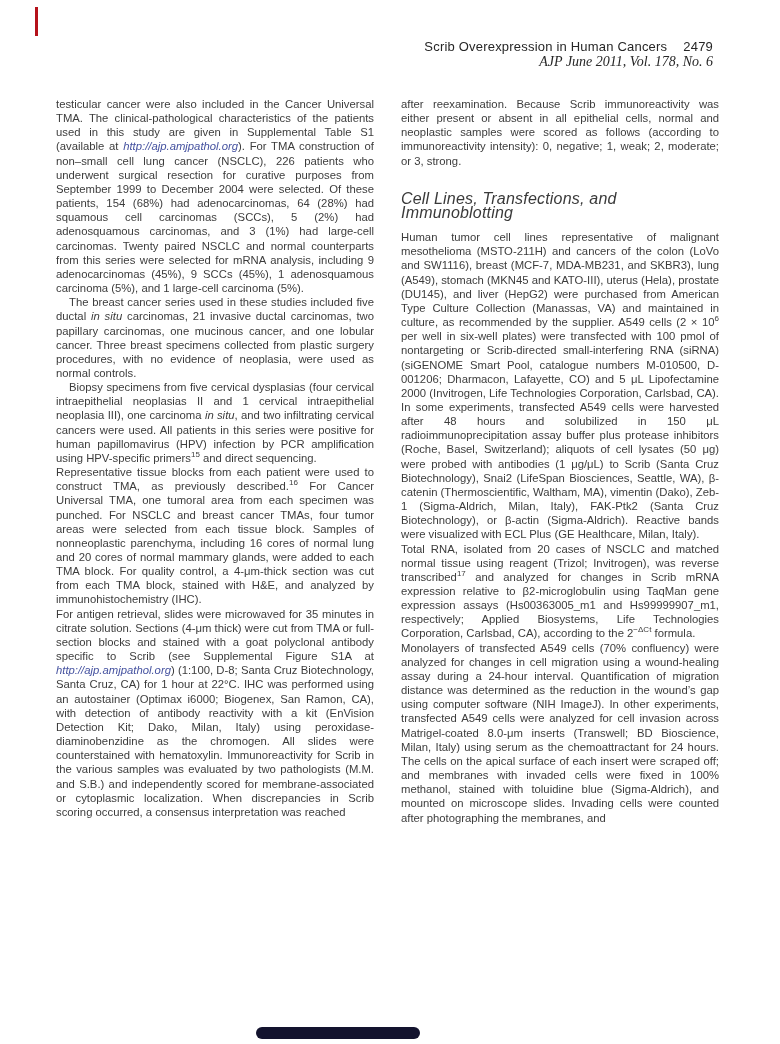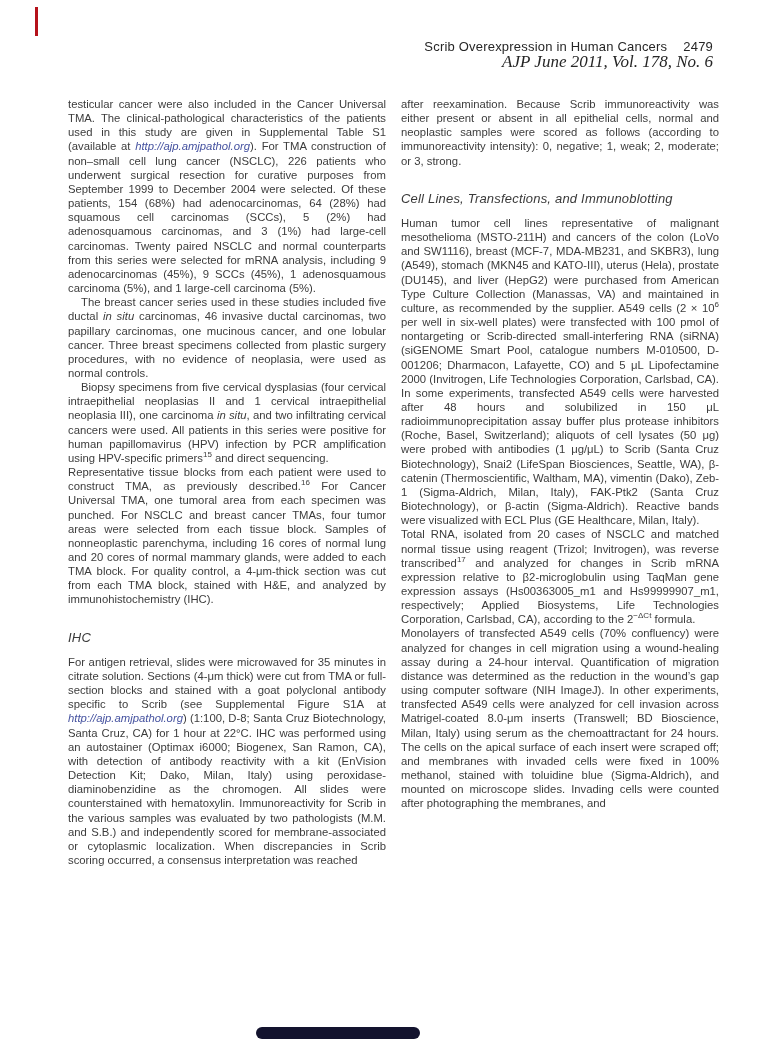--- a/index.html
+++ b/index.html
@@ -18,56 +18,55 @@
     position:absolute;left:256px;top:1027px;width:164px;height:12px;
     border-radius:6px;background:#13132e;
   }
   .page-header{
     position:absolute;top:40px;right:67px;text-align:right;line-height:13.5px;
   }
   .running-line{font-size:13px;color:#262626;letter-spacing:.2px;}
   .page-number{margin-left:16px;}
   .journal-line{
     font-family:"Liberation Serif","DejaVu Serif",serif;
-    font-style:italic;font-size:17px;color:#262626;margin-top:1px;
+    font-style:italic;font-size:14px;color:#262626;margin-top:1px;
   }
   .column{
     position:absolute;top:97px;width:318px;height:940px;overflow:hidden;
     font-size:11.3px;line-height:14.15px;text-align:justify;
     text-justify:inter-word;
   }
-  #col-left{left:68px;}
+  #col-left{left:56px;}
   #col-right{left:401px;}
   p.paragraph{margin:0;}
   p.paragraph.indent{text-indent:13px;}
   h2.heading{
-    font-size:13px;font-weight:normal;font-style:italic;
+    font-size:16px;font-weight:normal;font-style:italic;
     margin:24px 0 10px 0;color:#3a3a3a;text-align:left;letter-spacing:.2px;
   }
   sup{font-size:8px;line-height:0;vertical-align:super;}
   a.jlink{font-style:italic;color:#44519f;text-decoration:none;cursor:pointer;}
 </style>
 </head>
 <body>
 
 <div class="margin-mark"></div>
 
 <div class="page-header">
   <div class="running-line">
     <span>Scrib Overexpression in Human Cancers</span><span class="page-number">2479</span>
   </div>
   <div class="journal-line">AJP June 2011, Vol. 178, No. 6</div>
 </div>
 
 <div class="column" id="col-left">
     <p class="paragraph"><span>testicular cancer were also included in the Cancer Universal TMA. The clinical-pathological characteristics of the patients used in this study are given in Supplemental Table S1 (available at </span><a class="jlink">http://ajp.amjpathol.org</a><span>). For TMA construction of non–small cell lung cancer (NSCLC), 226 patients who underwent surgical resection for curative purposes from September 1999 to December 2004 were selected. Of these patients, 154 (68%) had adenocarcinomas, 64 (28%) had squamous cell carcinomas (SCCs), 5 (2%) had adenosquamous carcinomas, and 3 (1%) had large-cell carcinomas. Twenty paired NSCLC and normal counterparts from this series were selected for mRNA analysis, including 9 adenocarcinomas (45%), 9 SCCs (45%), 1 adenosquamous carcinoma (5%), and 1 large-cell carcinoma (5%).</span></p>
-    <p class="paragraph indent"><span>The breast cancer series used in these studies included five ductal </span><i>in situ</i><span> carcinomas, 46 invasive ductal carcinomas, two papillary carcinomas, one mucinous cancer, and one lobular cancer. Three breast specimens collected from plastic surgery procedures, with no evidence of neoplasia, were used as normal controls.</span></p>
+    <p class="paragraph indent"><span>The breast cancer series used in these studies included five ductal </span><i>in situ</i><span> carcinomas, 21 invasive ductal carcinomas, two papillary carcinomas, one mucinous cancer, and one lobular cancer. Three breast specimens collected from plastic surgery procedures, with no evidence of neoplasia, were used as normal controls.</span></p>
     <p class="paragraph indent"><span>Biopsy specimens from five cervical dysplasias (four cervical intraepithelial neoplasias II and 1 cervical intraepithelial neoplasia III), one carcinoma </span><i>in situ</i><span>, and two infiltrating cervical cancers were used. All patients in this series were positive for human papillomavirus (HPV) infection by PCR amplification using HPV-specific primers</span><sup>15</sup><span> and direct sequencing.</span></p>
     <p class="paragraph"><span>Representative tissue blocks from each patient were used to construct TMA, as previously described.</span><sup>16</sup><span> For Cancer Universal TMA, one tumoral area from each specimen was punched. For NSCLC and breast cancer TMAs, four tumor areas were selected from each tissue block. Samples of nonneoplastic parenchyma, including 16 cores of normal lung and 20 cores of normal mammary glands, were added to each TMA block. For quality control, a 4-μm-thick section was cut from each TMA block, stained with H&amp;E, and analyzed by immunohistochemistry (IHC).</span></p>
-    <h2 class="heading"><span>IHC</span></h2>
     <p class="paragraph"><span>For antigen retrieval, slides were microwaved for 35 minutes in citrate solution. Sections (4-μm thick) were cut from TMA or full-section blocks and stained with a goat polyclonal antibody specific to Scrib (see Supplemental Figure S1A at </span><a class="jlink">http://ajp.amjpathol.org</a><span>) (1:100, D-8; Santa Cruz Biotechnology, Santa Cruz, CA) for 1 hour at 22°C. IHC was performed using an autostainer (Optimax i6000; Biogenex, San Ramon, CA), with detection of antibody reactivity with a kit (EnVision Detection Kit; Dako, Milan, Italy) using peroxidase-diaminobenzidine as the chromogen. All slides were counterstained with hematoxylin. Immunoreactivity for Scrib in the various samples was evaluated by two pathologists (M.M. and S.B.) and independently scored for membrane-associated or cytoplasmic localization. When discrepancies in Scrib scoring occurred, a consensus interpretation was reached</span></p>
   </div>
 <div class="column" id="col-right">
     <p class="paragraph"><span>after reexamination. Because Scrib immunoreactivity was either present or absent in all epithelial cells, normal and neoplastic samples were scored as follows (according to immunoreactivity intensity): 0, negative; 1, weak; 2, moderate; or 3, strong.</span></p>
     <h2 class="heading"><span>Cell Lines, Transfections, and Immunoblotting</span></h2>
     <p class="paragraph"><span>Human tumor cell lines representative of malignant mesothelioma (MSTO-211H) and cancers of the colon (LoVo and SW1116), breast (MCF-7, MDA-MB231, and SKBR3), lung (A549), stomach (MKN45 and KATO-III), uterus (Hela), prostate (DU145), and liver (HepG2) were purchased from American Type Culture Collection (Manassas, VA) and maintained in culture, as recommended by the supplier. A549 cells (2 × 10</span><sup>6</sup><span> per well in six-well plates) were transfected with 100 pmol of nontargeting or Scrib-directed small-interfering RNA (siRNA) (siGENOME Smart Pool, catalogue numbers M-010500, D-001206; Dharmacon, Lafayette, CO) and 5 μL Lipofectamine 2000 (Invitrogen, Life Technologies Corporation, Carlsbad, CA). In some experiments, transfected A549 cells were harvested after 48 hours and solubilized in 150 μL radioimmunoprecipitation assay buffer plus protease inhibitors (Roche, Basel, Switzerland); aliquots of cell lysates (50 μg) were probed with antibodies (1 μg/μL) to Scrib (Santa Cruz Biotechnology), Snai2 (LifeSpan Biosciences, Seattle, WA), β-catenin (Thermoscientific, Waltham, MA), vimentin (Dako), Zeb-1 (Sigma-Aldrich, Milan, Italy), FAK-Ptk2 (Santa Cruz Biotechnology), or β-actin (Sigma-Aldrich). Reactive bands were visualized with ECL Plus (GE Healthcare, Milan, Italy).</span></p>
     <p class="paragraph"><span>Total RNA, isolated from 20 cases of NSCLC and matched normal tissue using reagent (Trizol; Invitrogen), was reverse transcribed</span><sup>17</sup><span> and analyzed for changes in Scrib mRNA expression relative to β2-microglobulin using TaqMan gene expression assays (Hs00363005_m1 and Hs99999907_m1, respectively; Applied Biosystems, Life Technologies Corporation, Carlsbad, CA), according to the 2</span><sup>−ΔCt</sup><span> formula.</span></p>
     <p class="paragraph"><span>Monolayers of transfected A549 cells (70% confluency) were analyzed for changes in cell migration using a wound-healing assay during a 24-hour interval. Quantification of migration distance was determined as the reduction in the wound’s gap using computer software (NIH ImageJ). In other experiments, transfected A549 cells were analyzed for cell invasion across Matrigel-coated 8.0-μm inserts (Transwell; BD Bioscience, Milan, Italy) using serum as the chemoattractant for 24 hours. The cells on the apical surface of each insert were scraped off; and membranes with invaded cells were fixed in 100% methanol, stained with toluidine blue (Sigma-Aldrich), and mounted on microscope slides. Invading cells were counted after photographing the membranes, and</span></p>
   </div>
 

